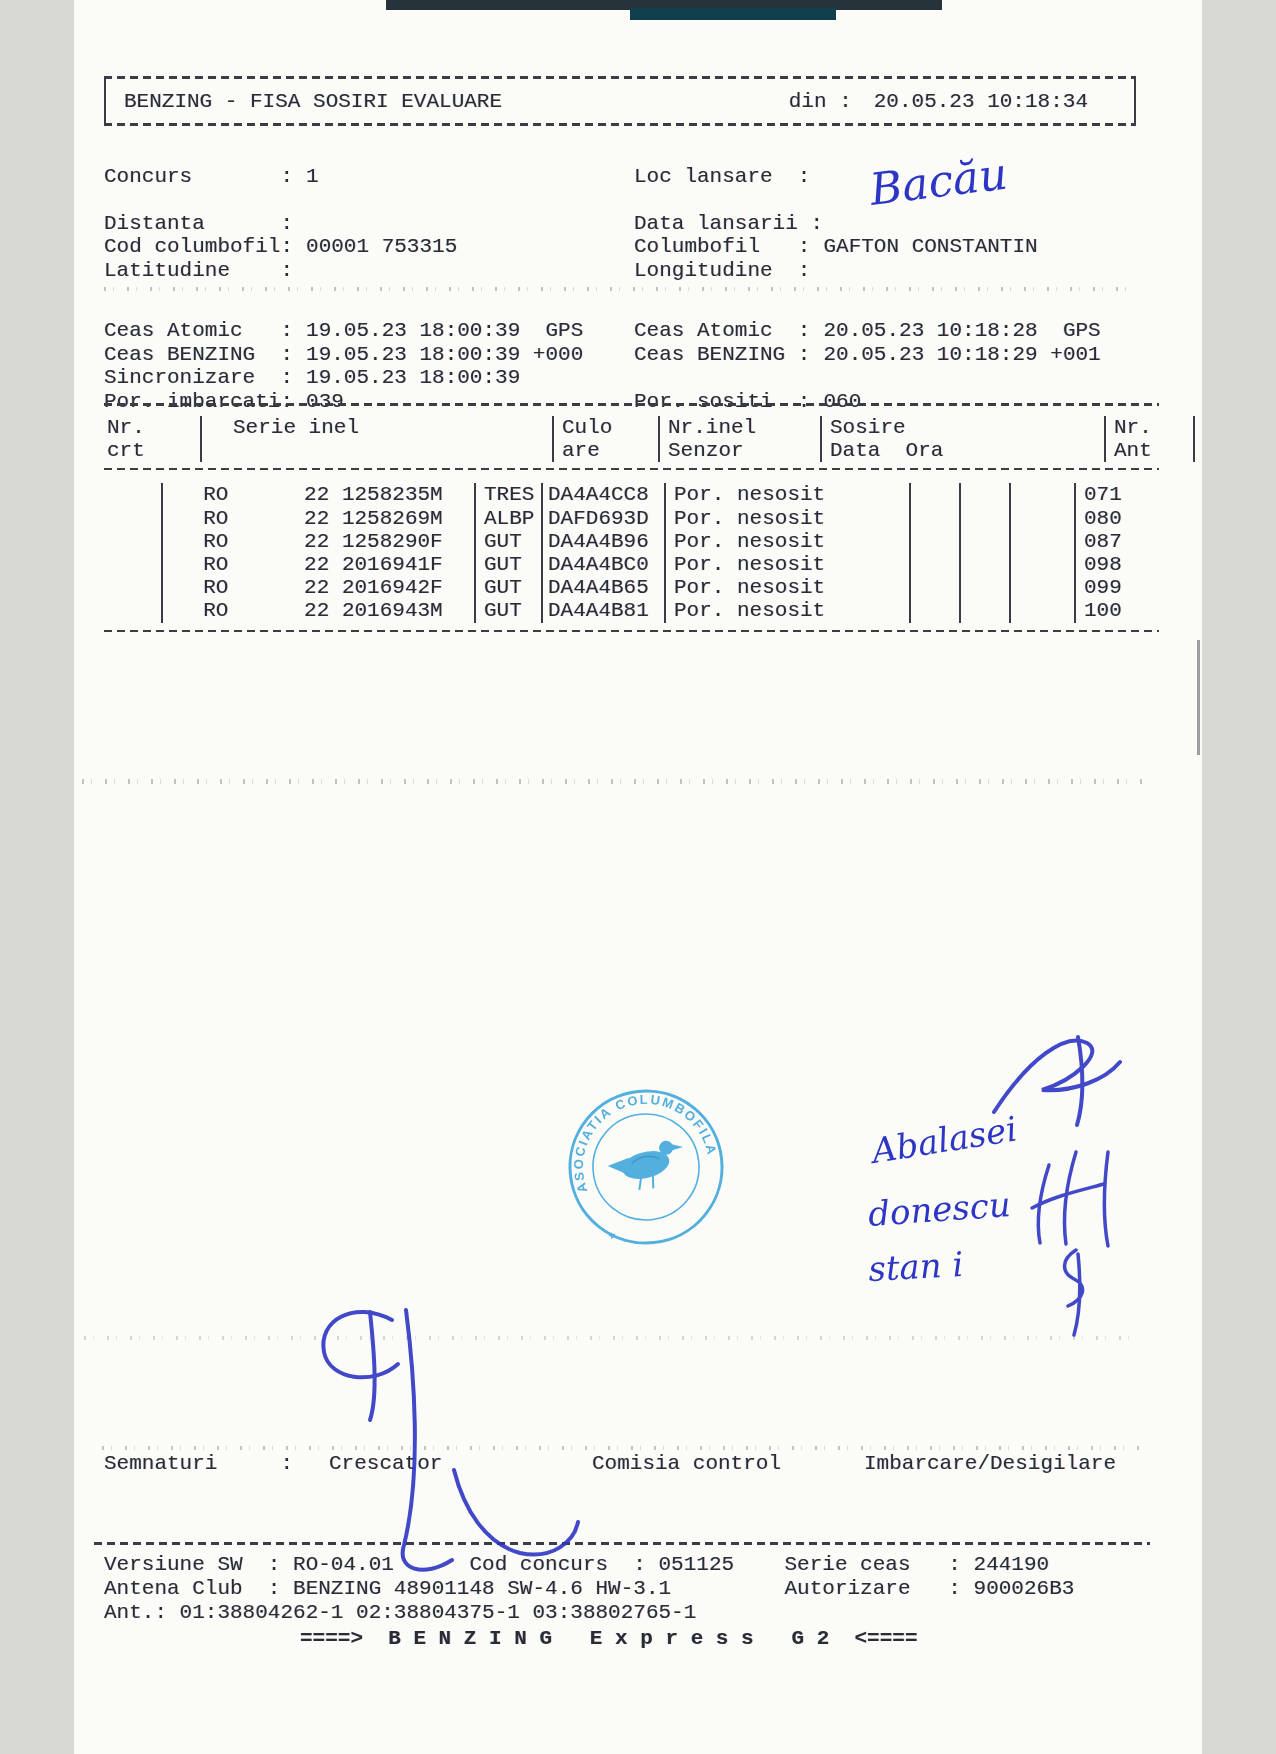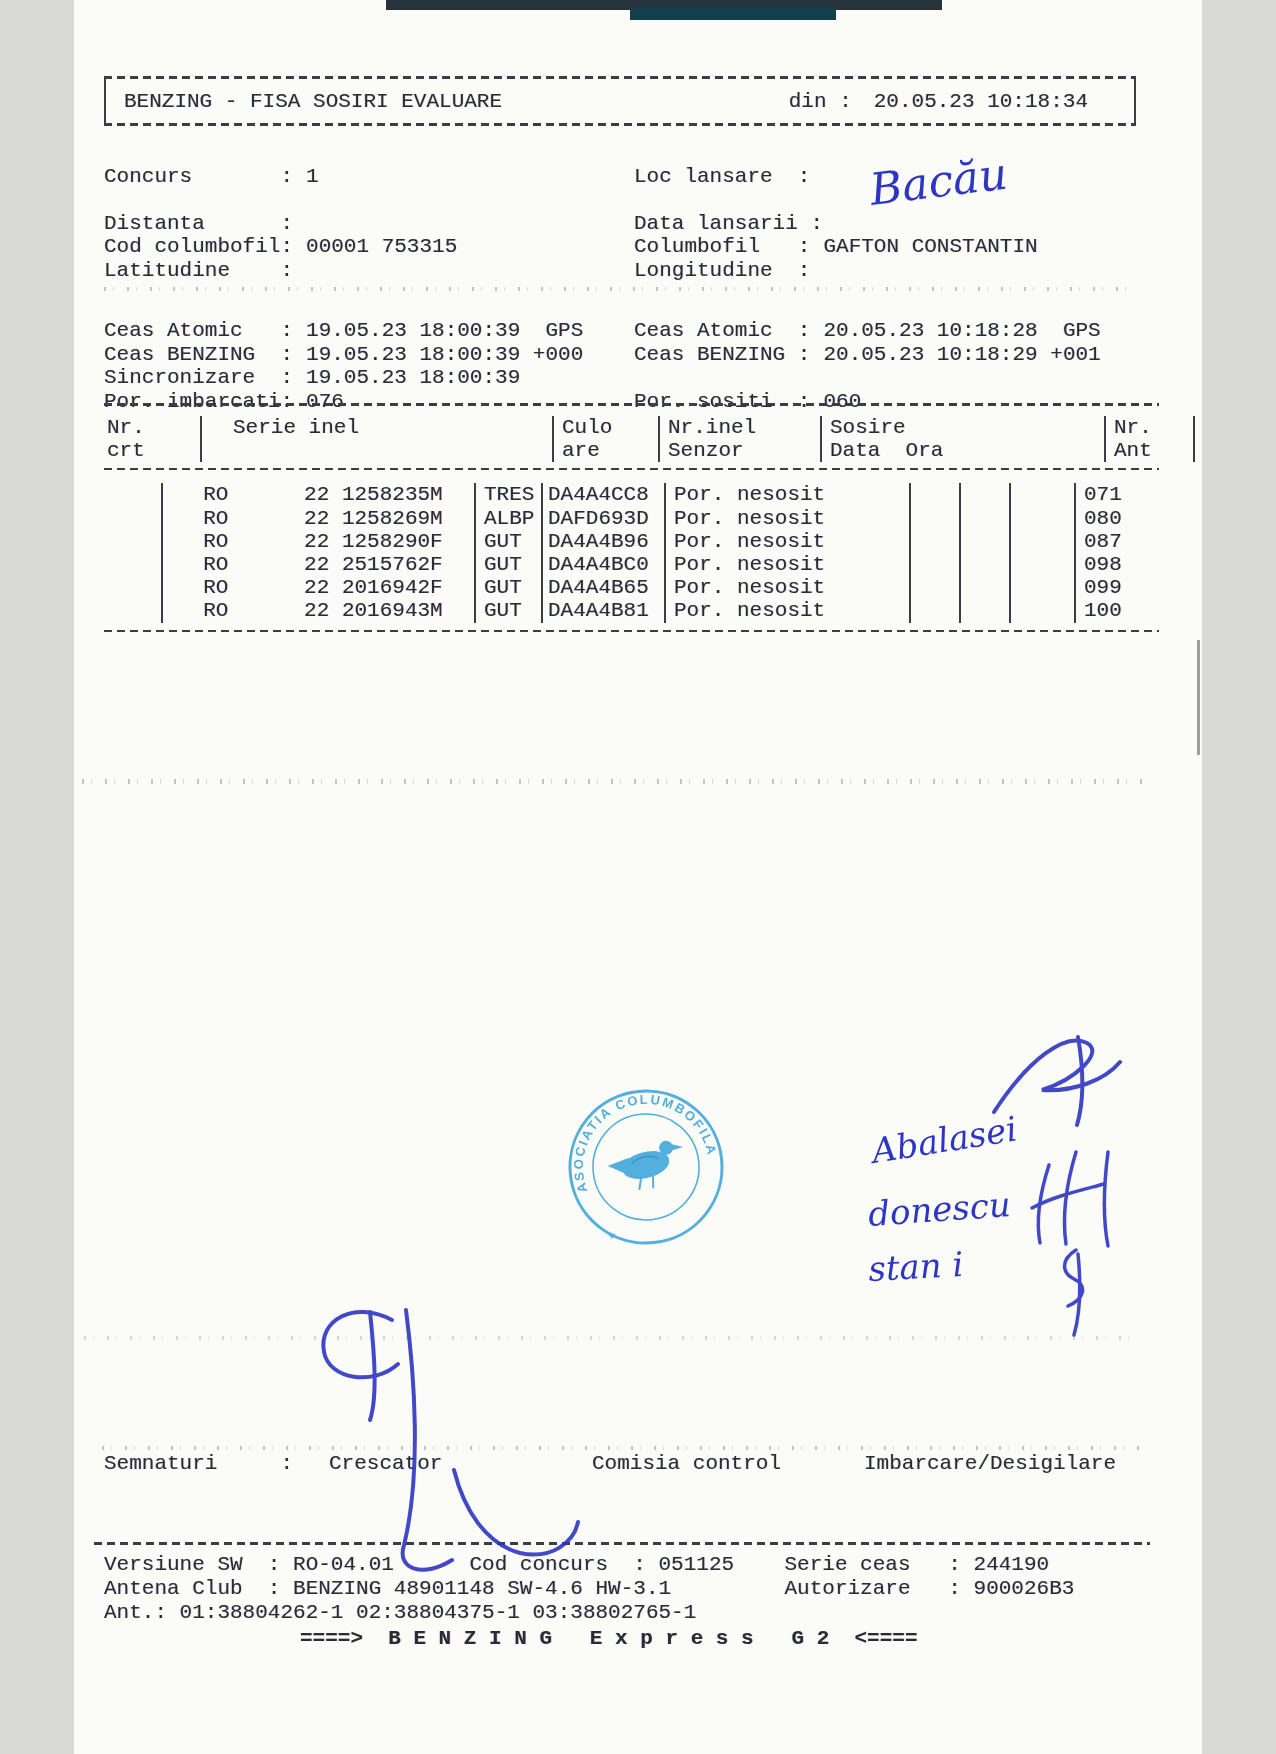--- a/index.html
+++ b/index.html
@@ -122,21 +122,21 @@
       <span class="ipair right"><span>Ceas Atomic  :</span><span class="ival">20.05.23 10:18:28  GPS</span></span>
     </div>
     <div class="irow">
       <span class="ipair left"><span>Ceas BENZING  :</span><span class="ival">19.05.23 18:00:39 +000</span></span>
       <span class="ipair right"><span>Ceas BENZING :</span><span class="ival">20.05.23 10:18:29 +001</span></span>
     </div>
     <div class="irow">
       <span class="ipair left"><span>Sincronizare  :</span><span class="ival">19.05.23 18:00:39</span></span>
     </div>
     <div class="irow">
-      <span class="ipair left"><span>Por. imbarcati:</span><span class="ival">076</span></span>
+      <span class="ipair left"><span>Por. imbarcati:</span><span class="ival">039</span></span>
       <span class="ipair right"><span>Por. sositi  :</span><span class="ival">060</span></span>
     </div>
   </div>
 
   <div class="tbl printed">
     <div class="tsep"></div>
     <div class="trow thead">
       <div class="tc c0"><div>Nr.</div><div>crt</div></div>
       <div class="tc c1"><div>Serie inel</div><div></div></div>
       <div class="tc c2"><div>Culo</div><div>are</div></div>
@@ -177,21 +177,21 @@
       <div class="tc c2">GUT</div>
       <div class="tc c3">DA4A4B96</div>
       <div class="tc c4">Por. nesosit</div>
       <div class="tc c5"></div>
       <div class="tc c6"></div>
       <div class="tc c7"></div>
       <div class="tc c8">087</div>
     </div>
     <div class="trow tdata">
       <div class="tc c0"></div>
-      <div class="tc c1"><span class="pre">RO      22 2515762</span><span>F</span></div>
+      <div class="tc c1"><span class="pre">RO      22 2016941</span><span>F</span></div>
       <div class="tc c2">GUT</div>
       <div class="tc c3">DA4A4BC0</div>
       <div class="tc c4">Por. nesosit</div>
       <div class="tc c5"></div>
       <div class="tc c6"></div>
       <div class="tc c7"></div>
       <div class="tc c8">098</div>
     </div>
     <div class="trow tdata">
       <div class="tc c0"></div>

